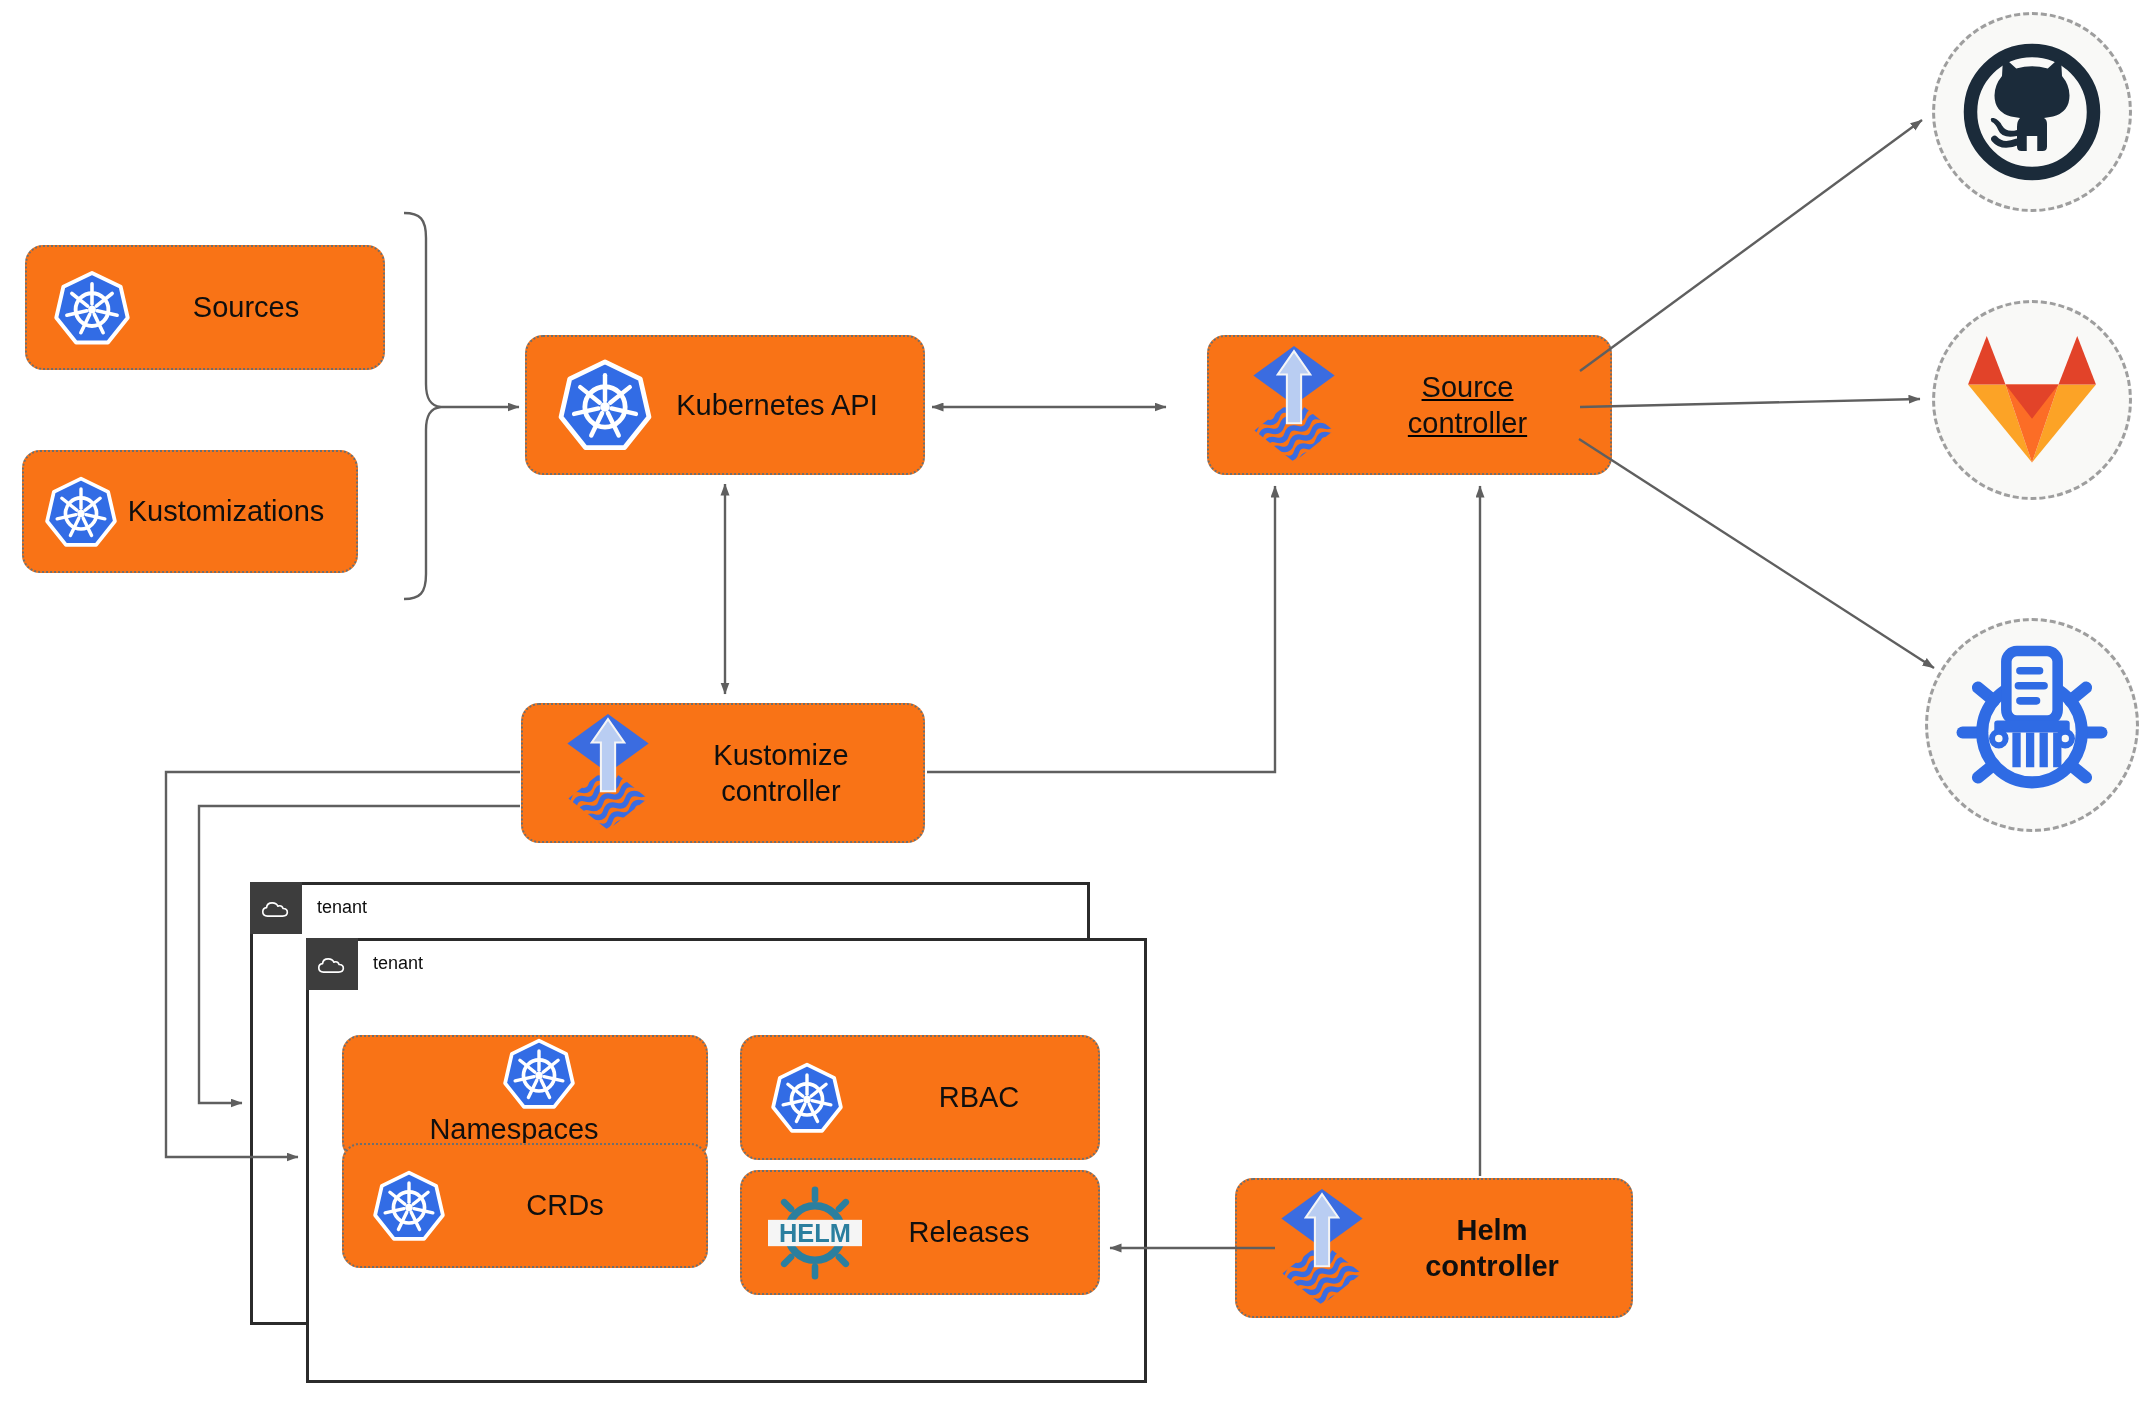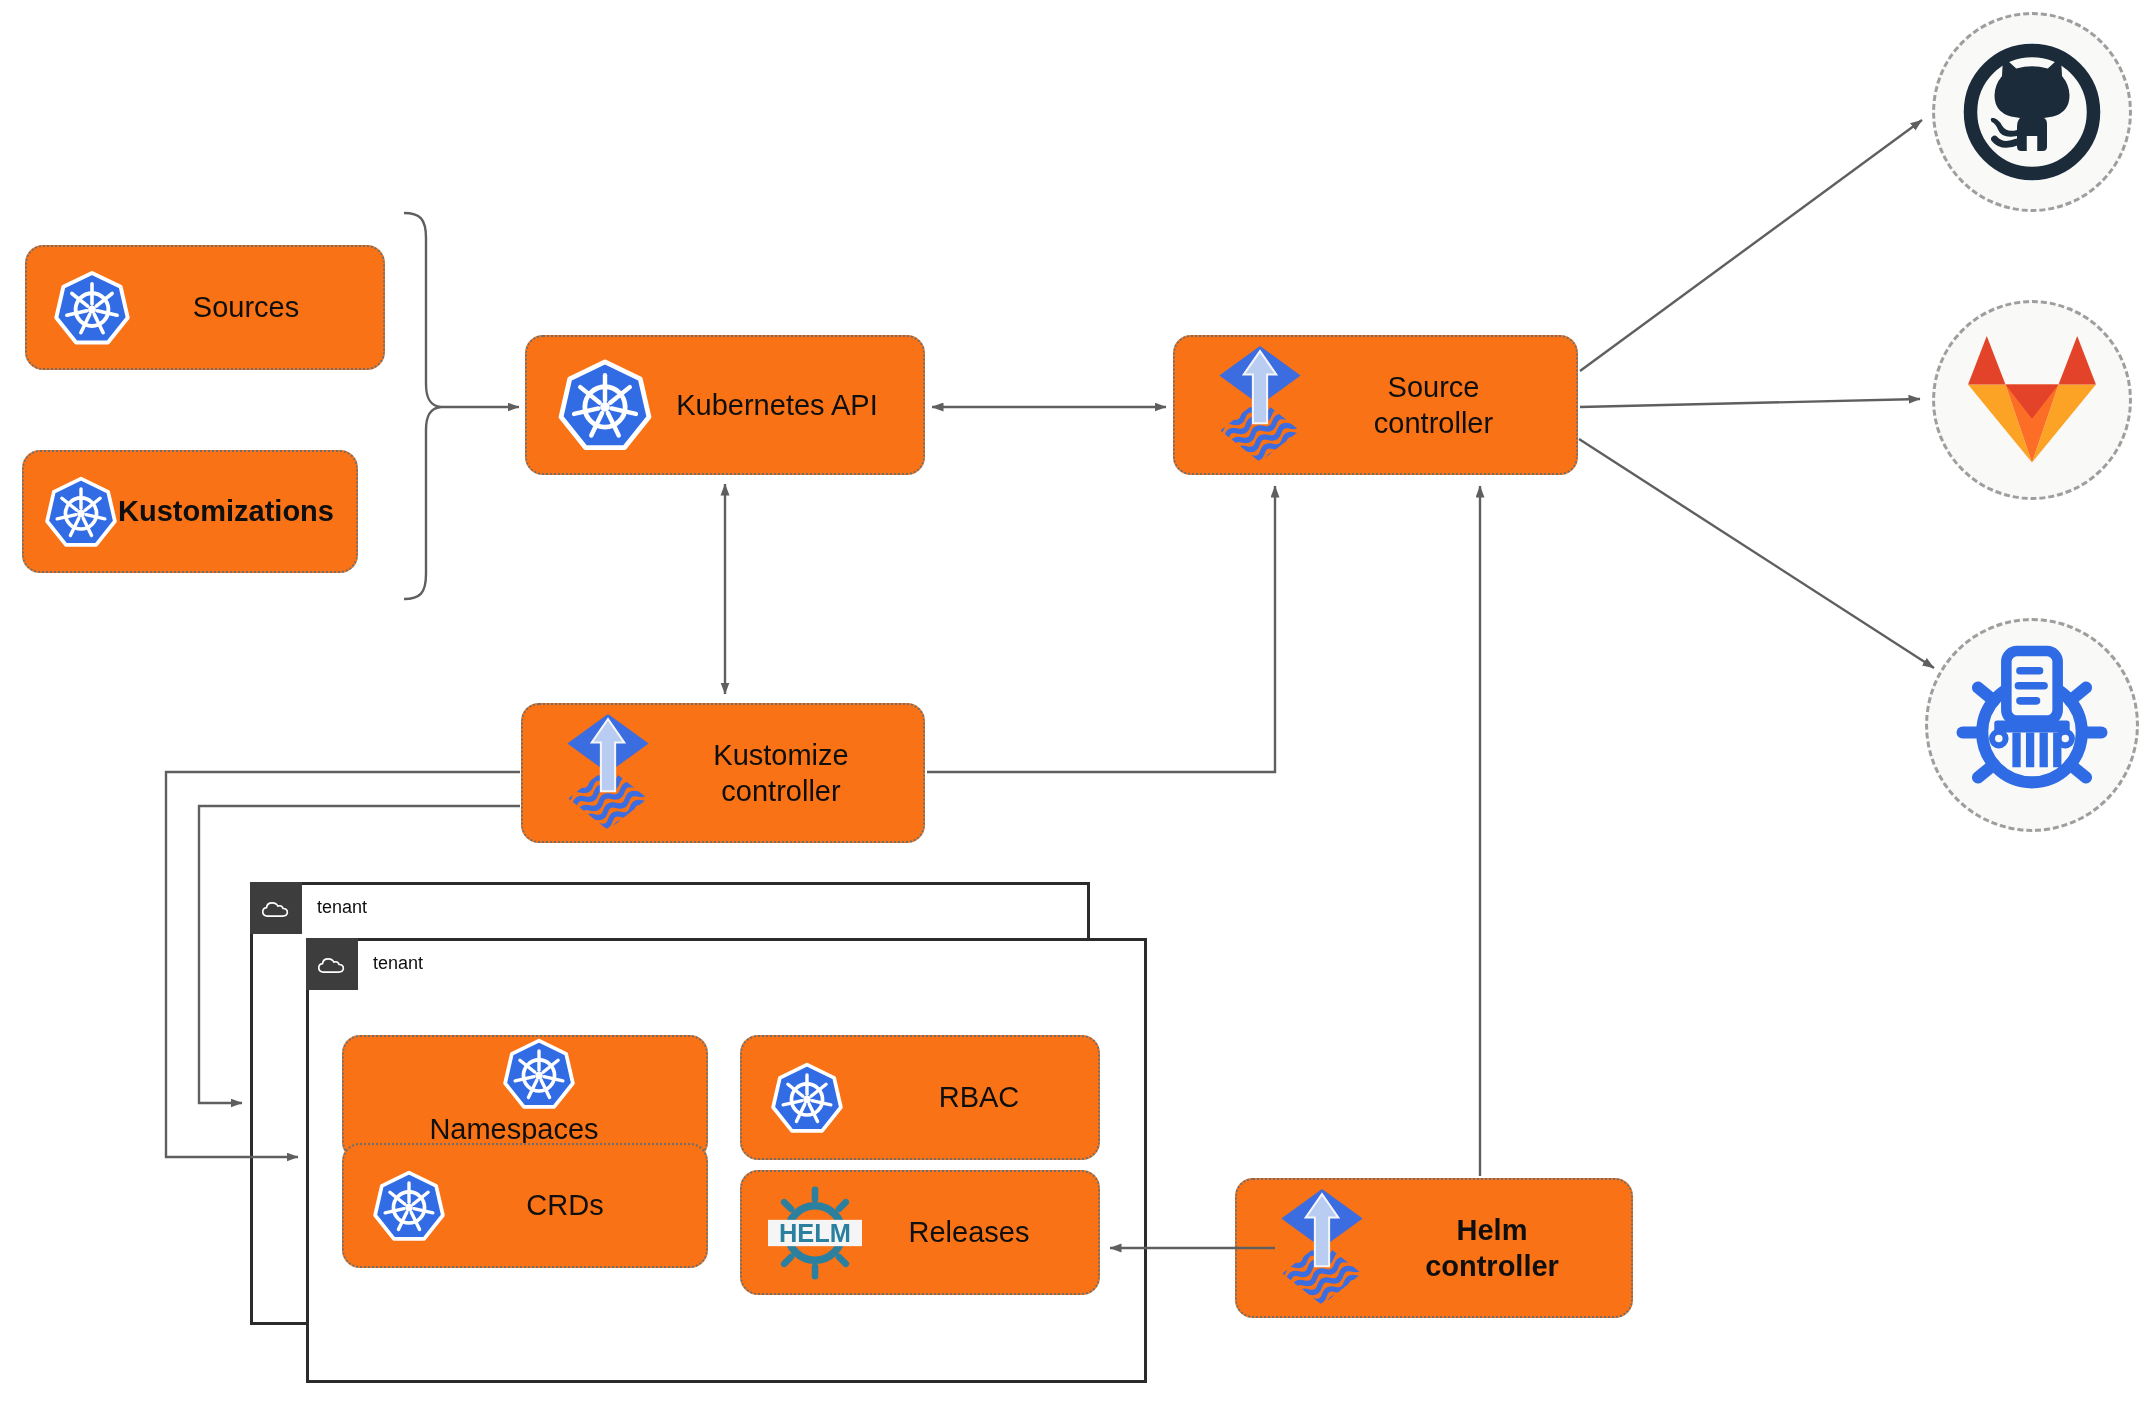--- a/index.html
+++ b/index.html
@@ -149,39 +149,39 @@
 
   <div class="node" style="left:25px;top:245px;width:360px;height:125px;">
     <span class="icon" style="margin-left:26px;">
       <svg width="78" height="78">
           <use href="#sym-k8s"></use>
         </svg>
       </span>
     <span class="lbl">Sources</span>
   </div>
 
-  <div class="node" style="left:22px;top:450px;width:336px;height:123px;font-weight:bold;">
+  <div class="node" style="left:22px;top:450px;width:336px;height:123px;">
     <span class="icon" style="margin-left:20px;">
       <svg width="74" height="74">
           <use href="#sym-k8s"></use>
         </svg>
       </span>
     <span class="lbl">Kustomizations</span>
   </div>
 
   <div class="node" style="left:525px;top:335px;width:400px;height:140px;">
     <span class="icon" style="margin-left:30px;">
       <svg width="96" height="96">
           <use href="#sym-k8s"></use>
         </svg>
       </span>
     <span class="lbl">Kubernetes API</span>
   </div>
 
-  <div class="node" style="left:1173px;top:335px;width:405px;height:140px;">
+  <div class="node" style="left:1207px;top:335px;width:405px;height:140px;text-decoration:underline;">
     <span class="icon" style="margin-left:34px;">
       <svg width="102" height="126">
           <use href="#sym-flux"></use>
         </svg>
       </span>
     <span class="lbl" style="padding:0 40px 0 20px;">Source controller</span>
   </div>
 
   <div class="node" style="left:521px;top:703px;width:404px;height:140px;">
     <span class="icon" style="margin-left:34px;">

